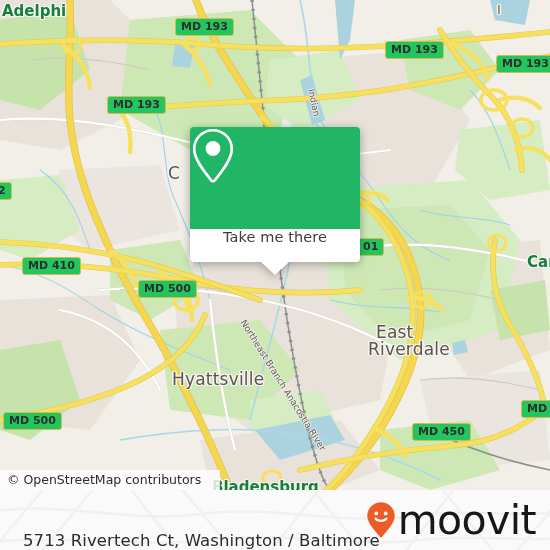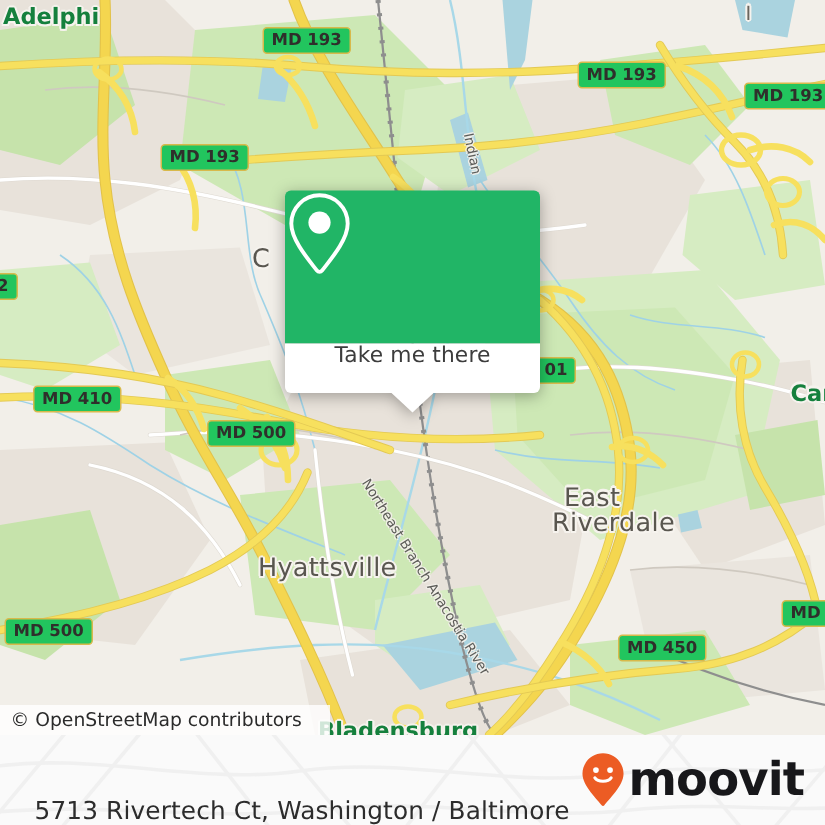--- a/index.html
+++ b/index.html
@@ -104,21 +104,21 @@
     font-family:"DejaVu Sans", sans-serif;
     font-size:16.5px;color:#2c2c2c;letter-spacing:.1px;
     white-space:nowrap;
   }
   #logo{
     position:absolute;right:14px;top:50%;transform:translateY(-50%);
     display:flex;align-items:center;
   }
   #logo-text{
     font-family:"DejaVu Sans", sans-serif;
-    font-size:31px;font-weight:bold;color:#17171a;
+    font-size:41px;font-weight:normal;color:#17171a;
     letter-spacing:-0.6px;margin-left:2px;line-height:31px;
   }
 </style>
 </head>
 <body>
 
 <div id="root">
 
   <div id="map">
     <svg width="550" height="490" viewBox="0 0 550 490">

